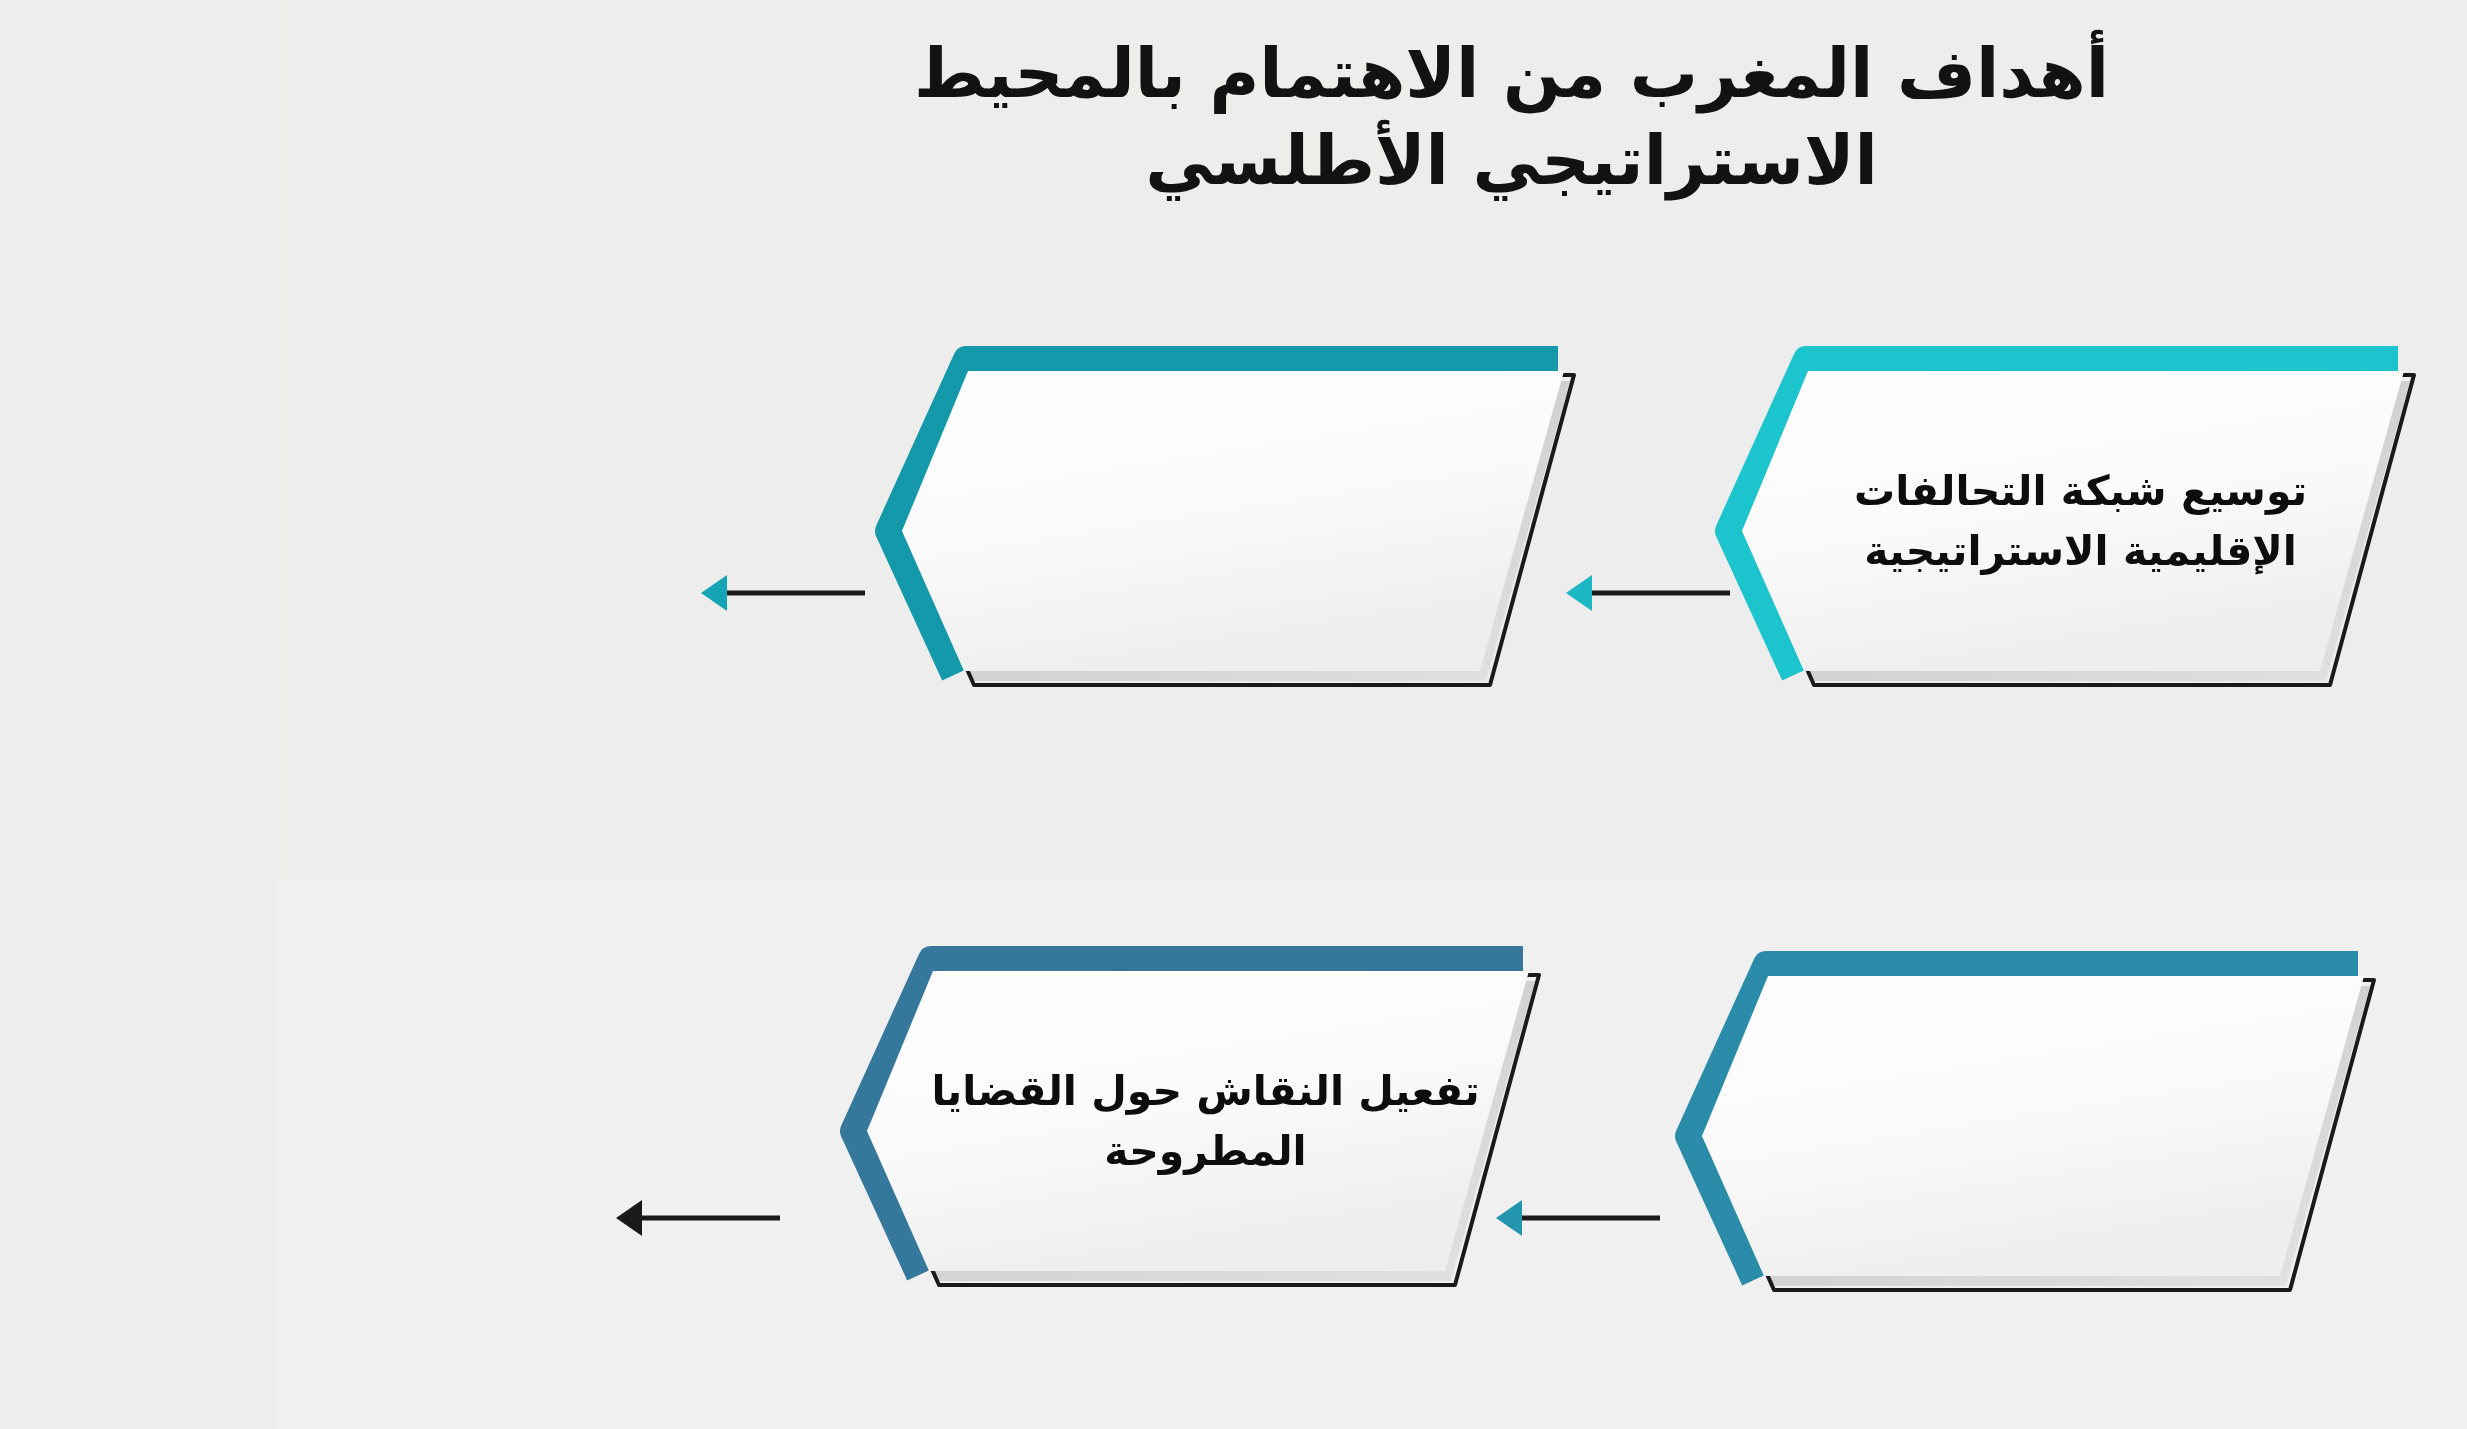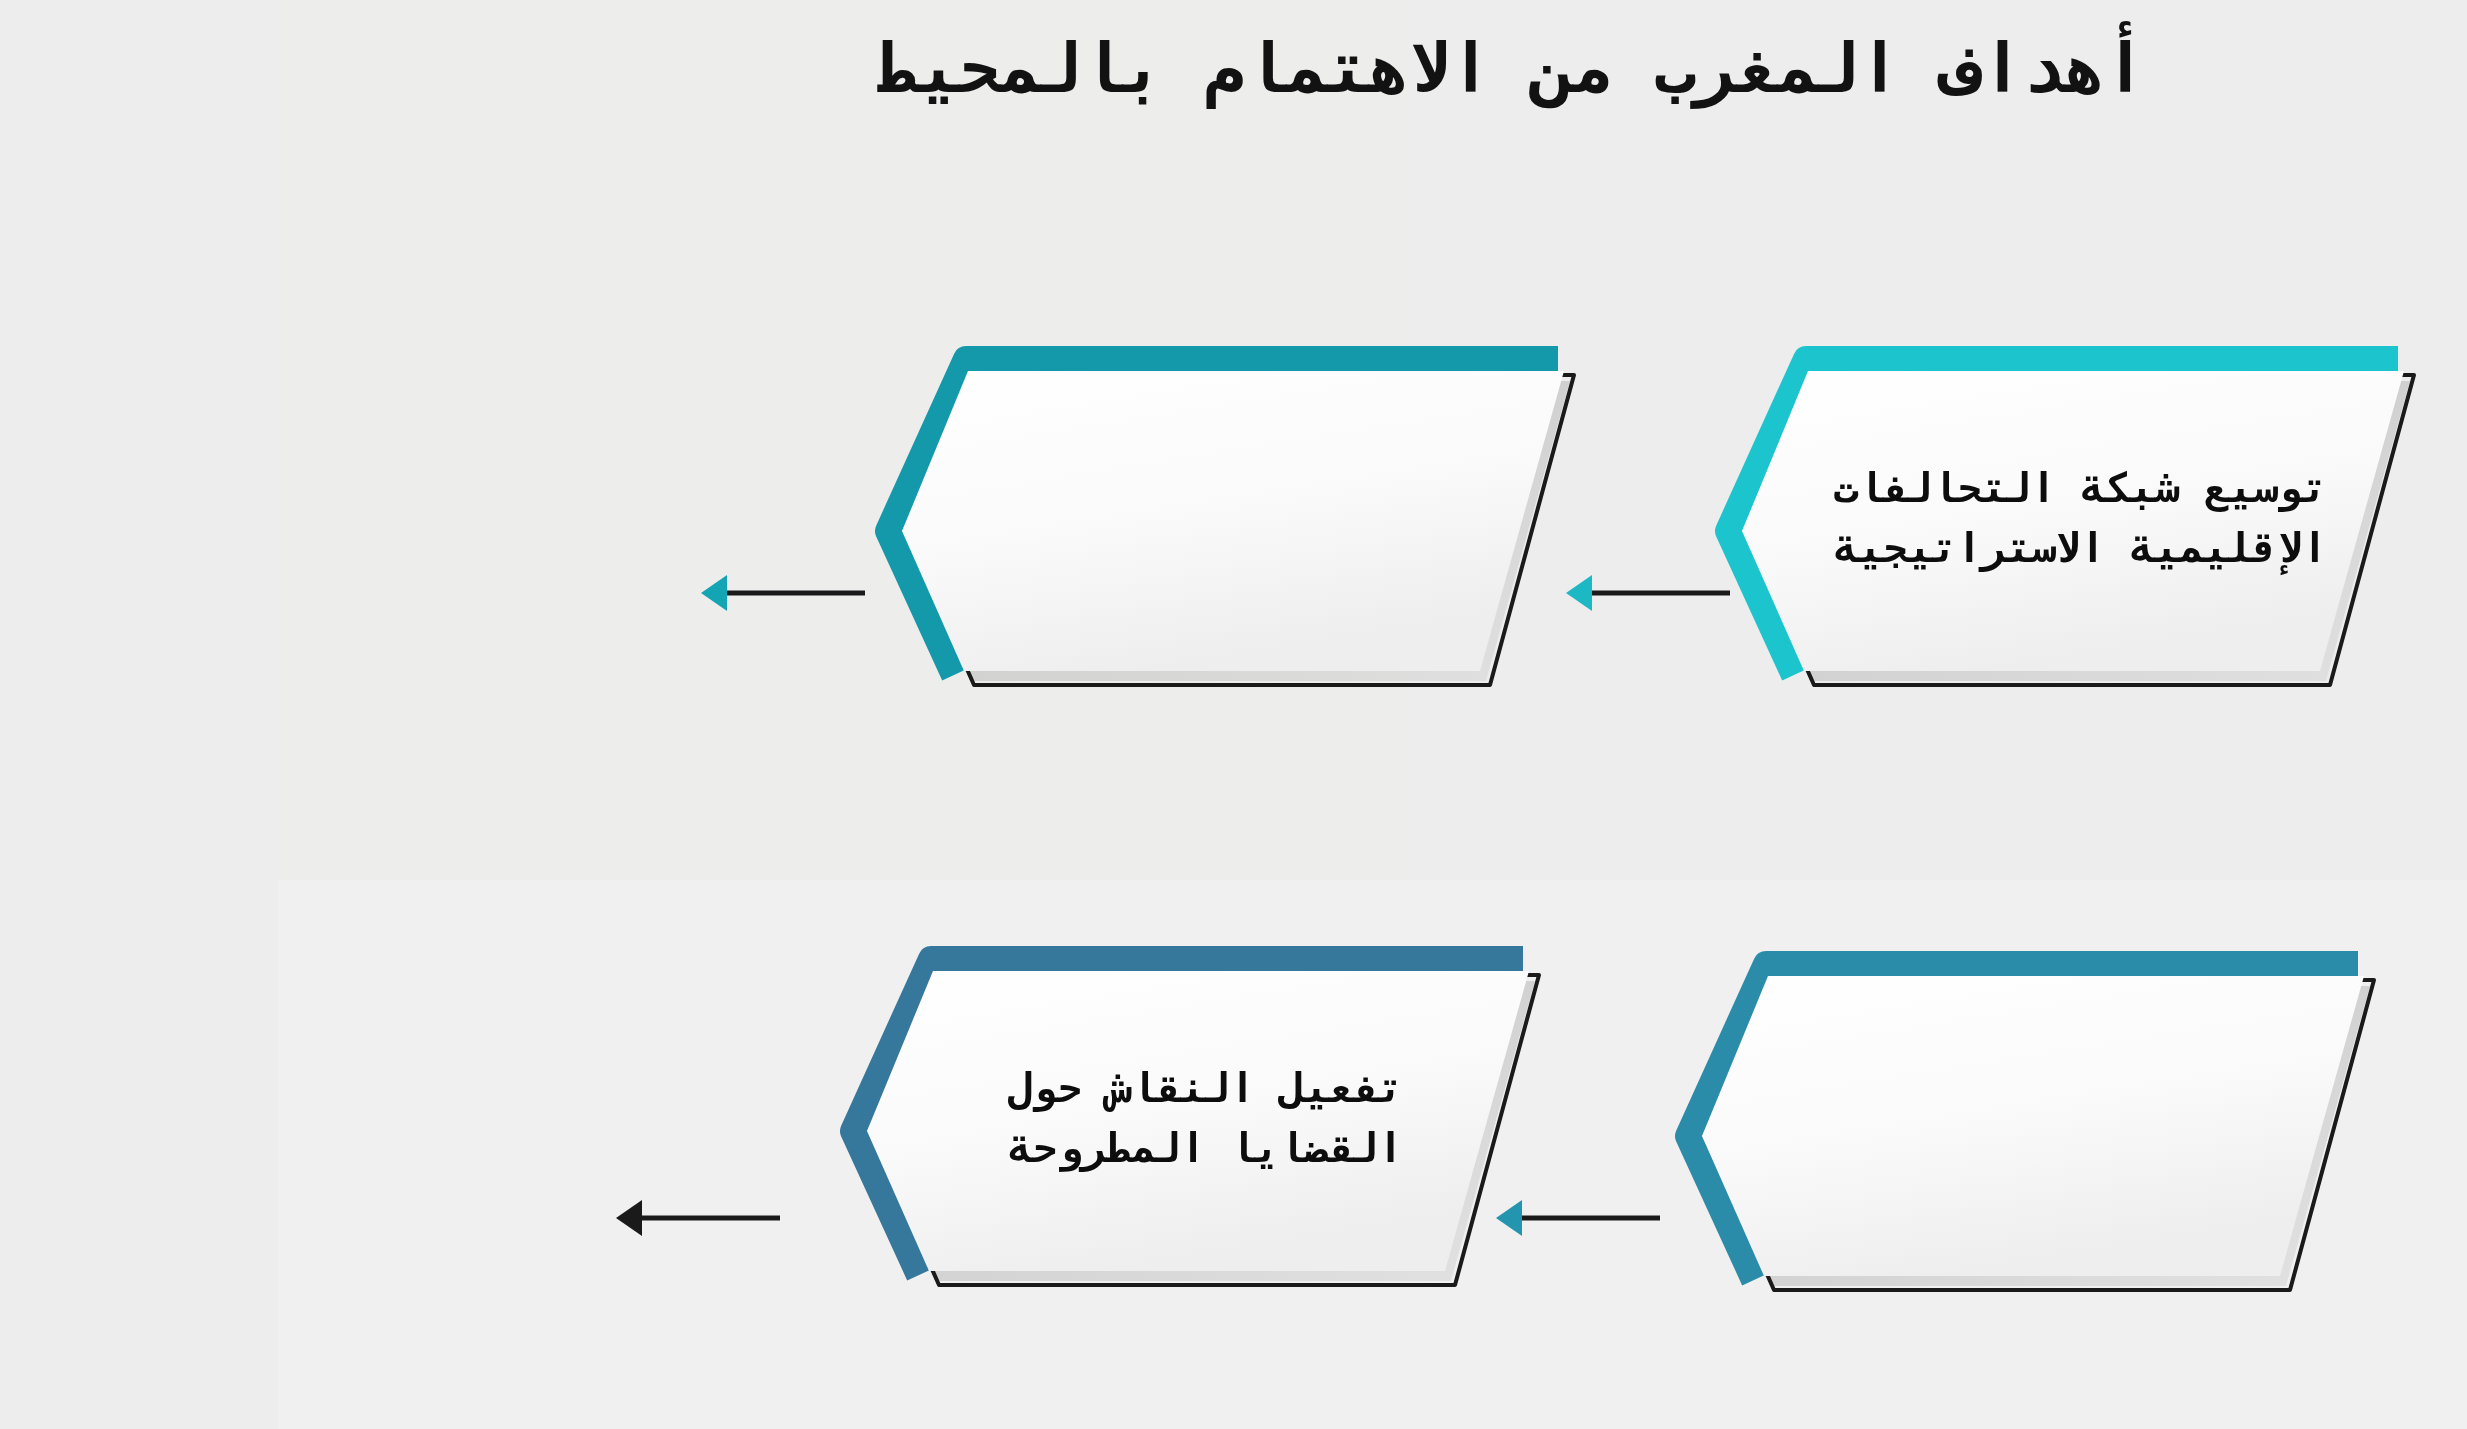--- a/index.html
+++ b/index.html
@@ -10,21 +10,20 @@
     overflow:hidden;
     background:#ecedec;
     font-family:"DejaVu Sans","Liberation Sans",sans-serif;
   }
 
   #stage{
     position:relative;
     width:2189px;
     height:1429px;
     background:#ecedec;
-    font-family:Liberation Mono, monospace;
   }
 
   
   .bg-panel{
     position:absolute;
     left:0;
     top:880px;
     width:2467px;
     height:549px;
     background:#eff0ef;
@@ -97,20 +96,21 @@
 </head>
 <body>
 
 <div id="stage" style="background: rgb(236, 237, 236);">
 
   <div class="bg-panel-2"></div>
   <div class="bg-panel"></div>
 
   <div class="title">
     <div>أهداف المغرب من الاهتمام بالمحيط</div>
+    <div>الاستراتيجي الأطلسي</div>
   </div>
 
   <div class="card" id="c0" style="left:1420px; top:345px;">
     <svg viewBox="0 0 760 380" preserveAspectRatio="none">
       <defs>
         <linearGradient id="g0" x1="0" y1="0" x2="0.35" y2="1">
           <stop offset="0%" stop-color="#ffffff"></stop>
           <stop offset="55%" stop-color="#fafafa"></stop>
           <stop offset="100%" stop-color="#eeeeee"></stop>
         </linearGradient>

